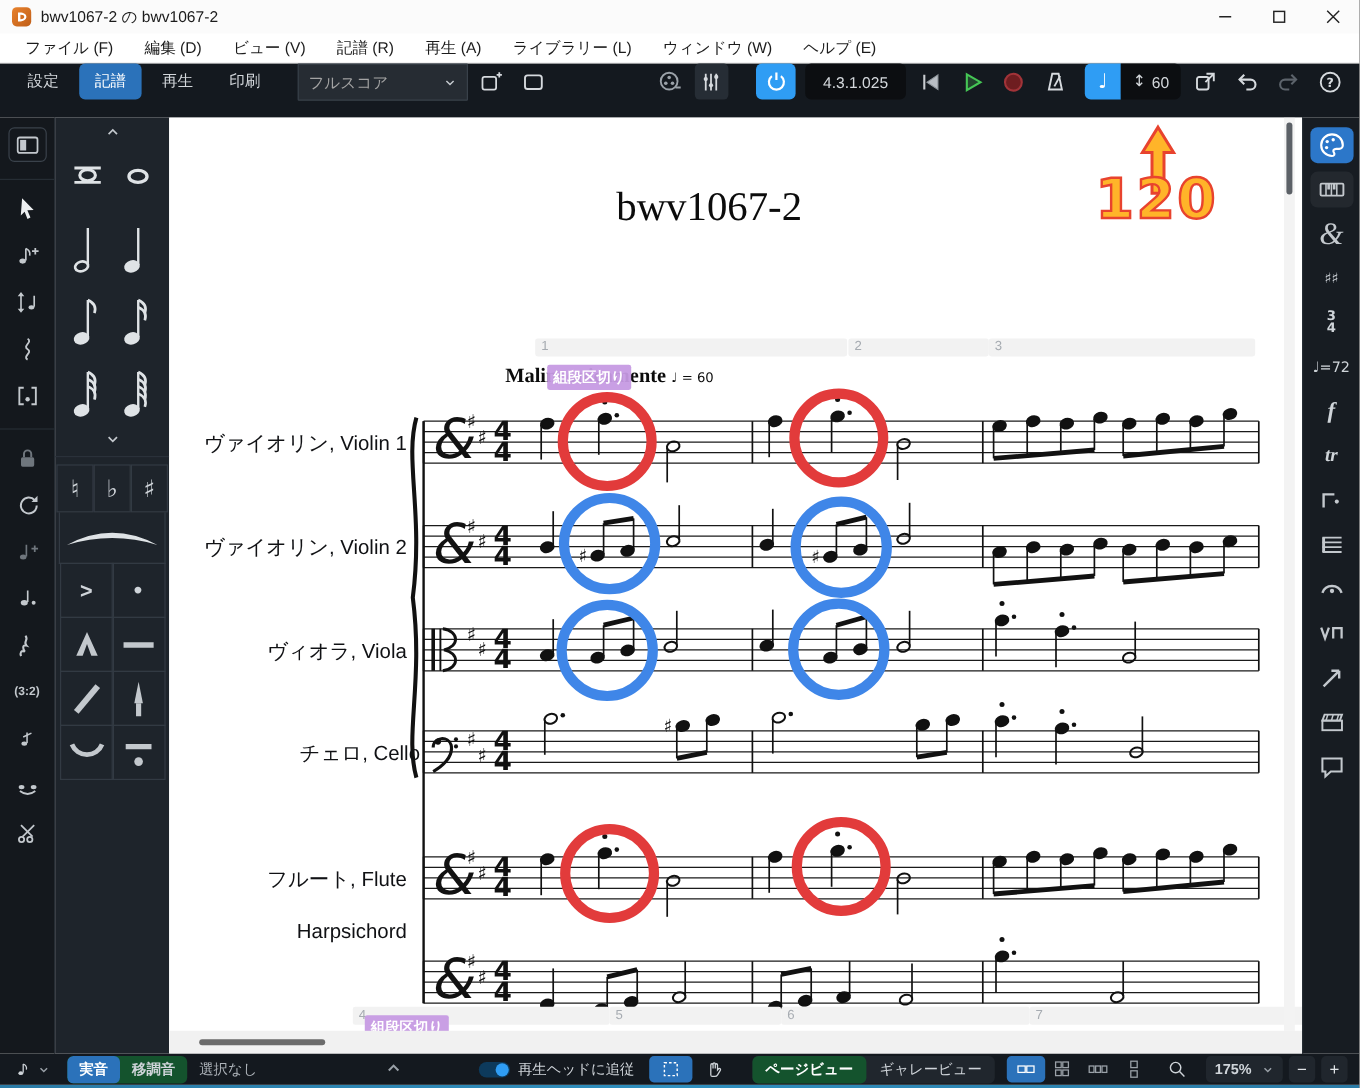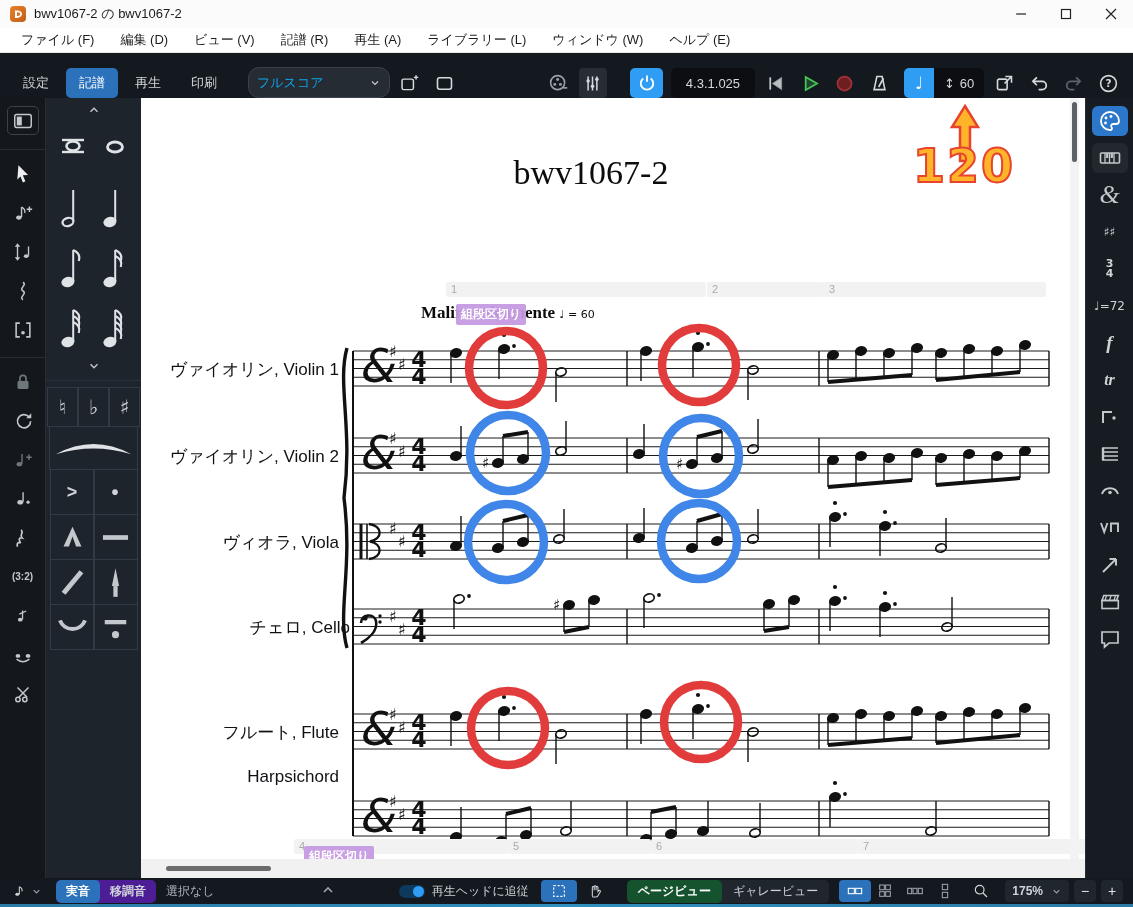--- a/index.html
+++ b/index.html
@@ -12,26 +12,26 @@
   .appicon svg{position:absolute;inset:2px}
   .wintitle{flex:0 0 auto}
   .winctrls{margin-left:auto;display:flex}
   .winbtn{width:45px;height:28px;display:flex;align-items:center;justify-content:center;color:#222}
   .winbtn svg{width:12px;height:12px}
   
   .menubar{height:24px;background:#ffffff;display:flex;align-items:center;padding-left:8px;
            font-size:13px;color:#1c1c1c;border-bottom:1px solid #e8e8e8}
   .menubar .mitem{padding:0 13px;cursor:default;white-space:nowrap}
   
-  .toolbar{height:45px;background:#14191f;display:flex;align-items:flex-end;color:#d6dade;font-size:13px;}
+  .toolbar{height:45px;background:#14191f;display:flex;align-items:flex-start;color:#d6dade;font-size:13px;}
   .tb-tabs{display:flex;gap:4px;margin-left:10px}
   .tb-tab{padding:6px 13px;border-radius:5px;color:#d3d7db;cursor:default;white-space:nowrap}
   .tb-tab.active{background:#2b72ba;color:#fff}
-  .tb-select{margin-left:18px;width:138px;height:29px;background:#262c33;border:1px solid #39414a;border-radius:11px;
-             display:flex;align-items:center;padding:0 8px;color:#0ea5e9}
+  .tb-select{margin-left:18px;width:138px;height:29px;background:#262c33;border:1px solid #39414a;border-radius:1px;
+             display:flex;align-items:center;padding:0 8px;color:#a3a3a3}
   .tb-select svg{margin-left:auto;width:12px;height:12px}
   .tb-ibtn{width:32px;height:30px;display:flex;align-items:center;justify-content:center;border-radius:4px;margin-left:6px}
   .tb-ibtn svg{width:21px;height:21px}
   .tb-ibtn.lit{background:#262d35}
   .tb-blue{background:#2f9df4;border-radius:5px;width:36px;height:30px;display:flex;align-items:center;justify-content:center}
   .tb-inset{background:#0c0e11;border-radius:5px;height:30px;display:flex;align-items:center;justify-content:center;
             color:#d4d8dc;font-size:13px;padding:0 10px}
   .tb-gap{width:88px}
   .mus{font-family:"DejaVu Sans",sans-serif}
   
@@ -81,21 +81,21 @@
               align-items:center;padding-top:8px}
   .rp-btn{width:36px;height:30px;display:flex;align-items:center;justify-content:center;border-radius:6px;
           margin-bottom:7px;color:#cfd4d9;font-size:12px}
   .rp-btn svg{width:24px;height:24px}
   .rp-active{background:#2c77c9}
   .rp-framed{background:#23282e}
   
   .statusbar{height:26px;background:#14191f;display:flex;align-items:center;color:#cfd4d9;font-size:12px;position:relative}
   .sb-btn{display:flex;align-items:center;justify-content:center;height:22px;border-radius:4px;padding:0 6px}
   .sb-btn svg{width:16px;height:16px}
-  .sb-pillgroup{display:flex;background:#4c1d95;border-radius:5px;margin-left:8px;overflow:hidden}
+  .sb-pillgroup{display:flex;background:#14532d;border-radius:5px;margin-left:8px;overflow:hidden}
   .sb-pill{padding:3px 10px;font-weight:bold}
   .sb-pill.on{background:#2b72ba;color:#fff;border-radius:5px}
   .sb-sel{margin-left:10px;color:#aeb4ba}
   .sb-collapse{position:absolute;left:320px;top:4px}
   .sb-right{margin-left:auto;display:flex;align-items:center;padding-right:10px}
   .toggle{width:26px;height:13px;border-radius:7px;background:#0d3a5c;position:relative;margin-right:7px}
   .toggle i{position:absolute;right:1px;top:1px;width:11px;height:11px;border-radius:50%;background:#2f9df4}
   .viewpills{display:flex;margin-left:14px;background:#20262d;border-radius:5px}
   .viewpill{padding:3px 11px}
   .viewpill.on{background:#14532d;color:#fff;border-radius:5px;font-weight:bold}

